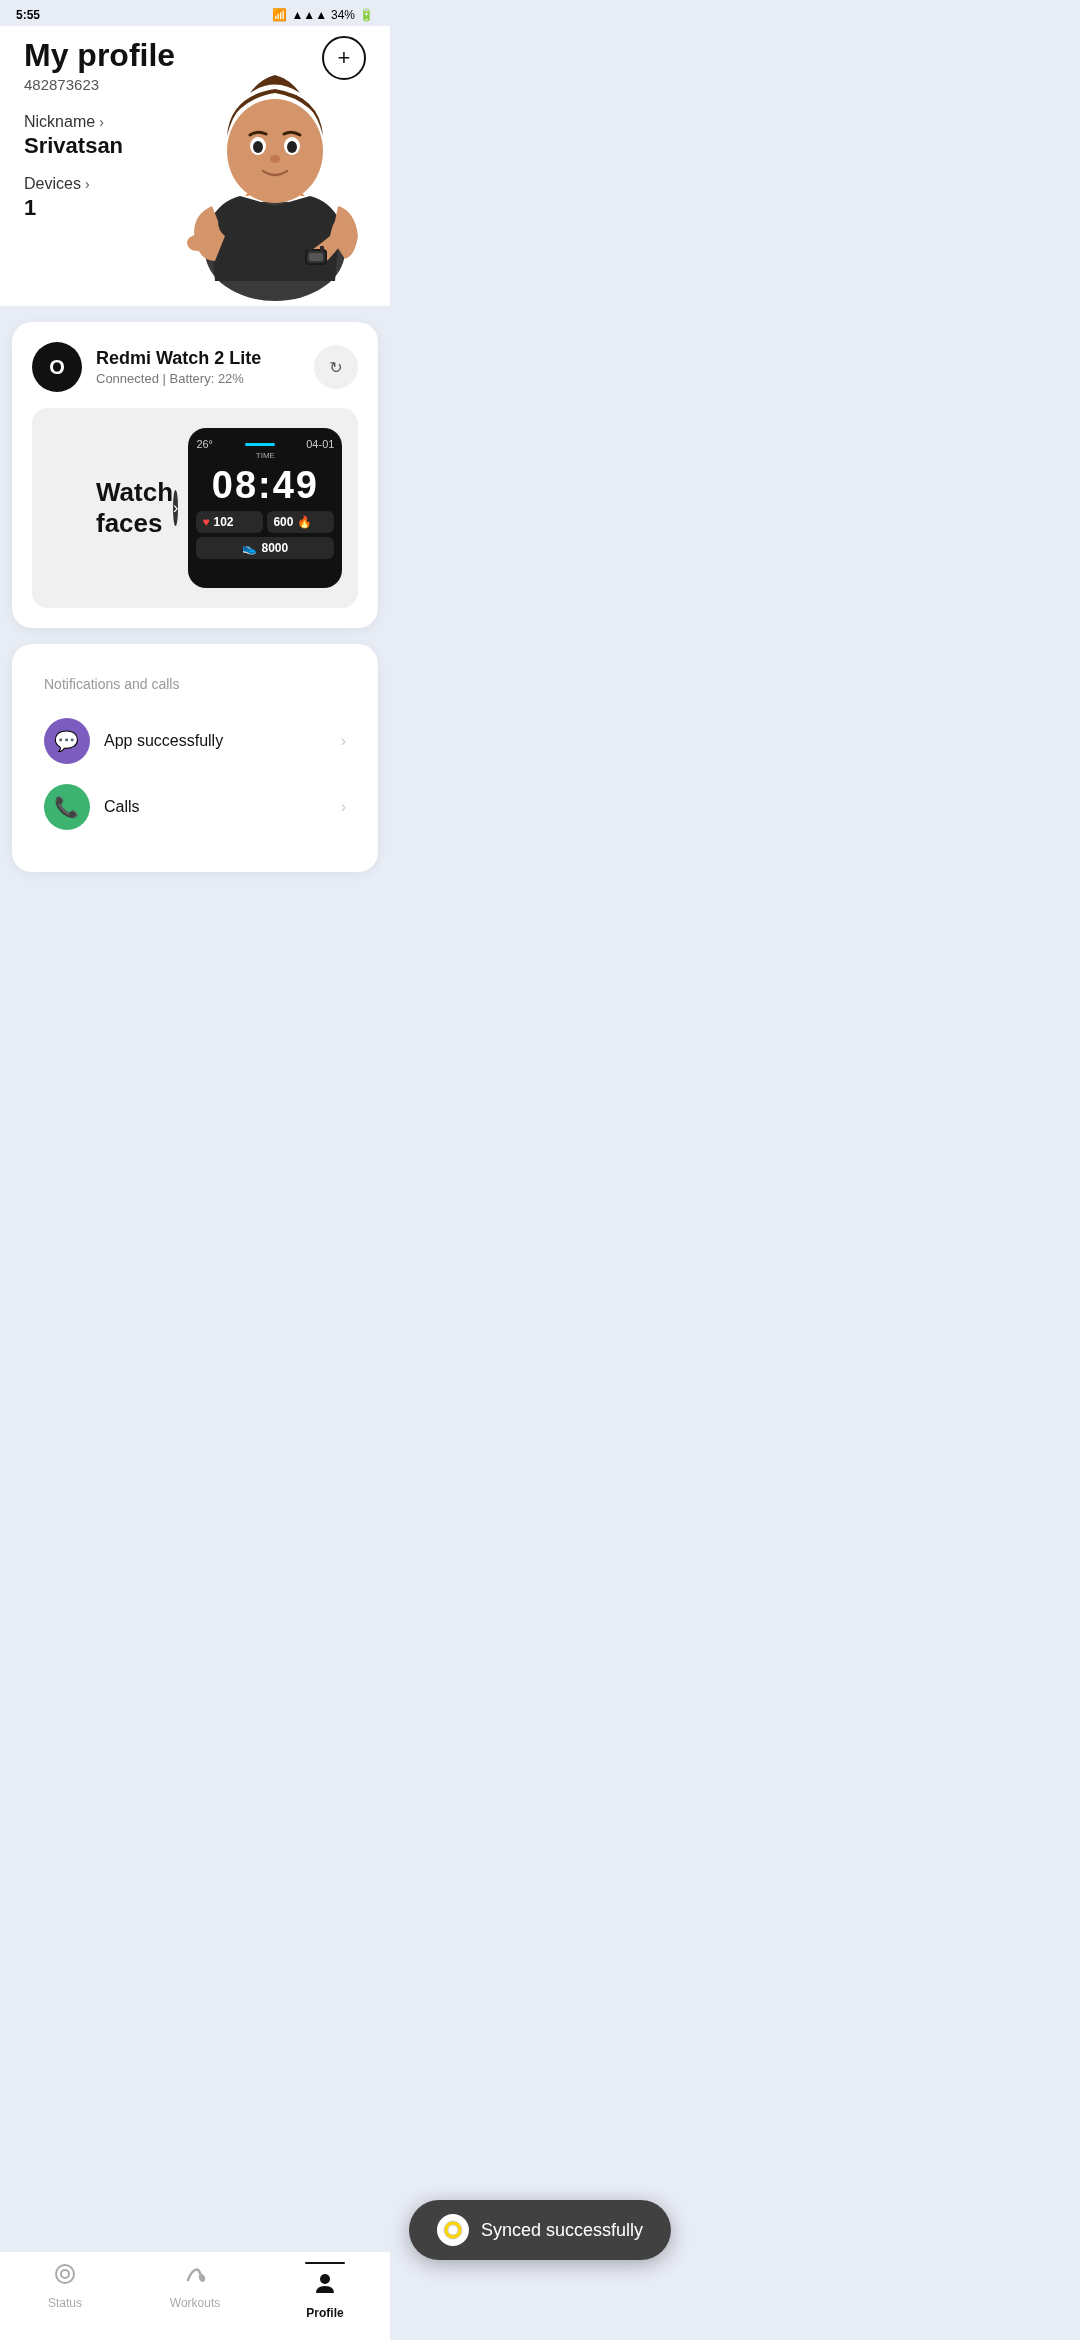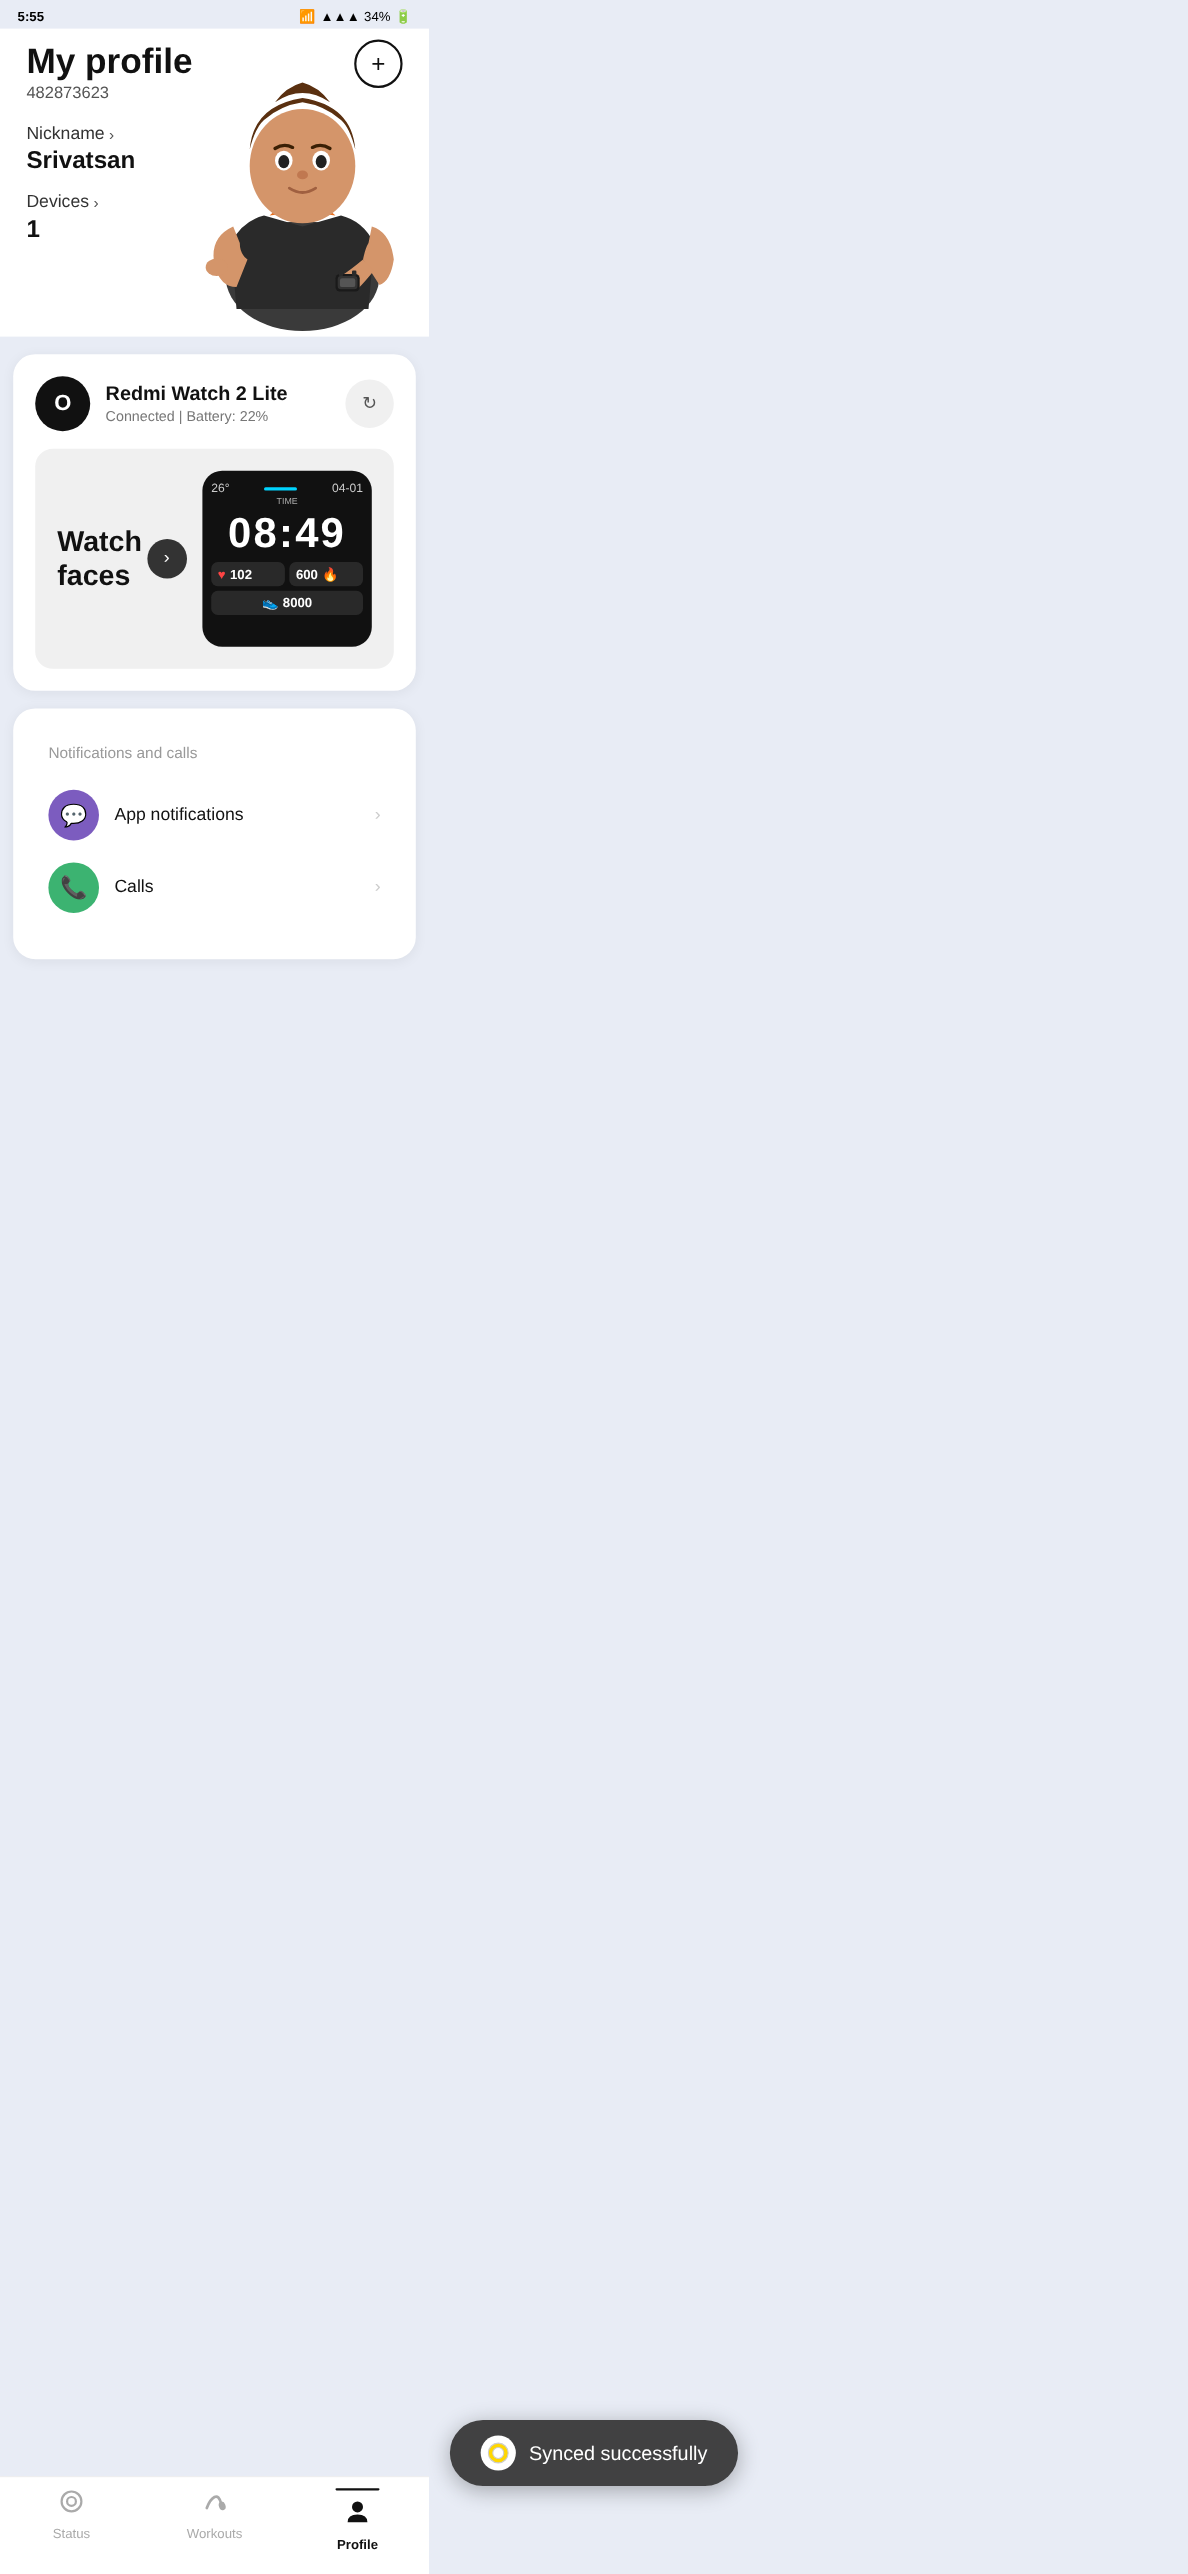--- a/index.html
+++ b/index.html
@@ -164,20 +164,21 @@
       display: flex;
       align-items: center;
       justify-content: space-between;
       min-height: 130px;
     }
     .watch-face-text {
       font-size: 26px;
       font-weight: 600;
       color: #111;
       line-height: 1.2;
+      margin-left: 44px;
     }
     .watch-face-arrow {
       width: 36px;
       height: 36px;
       background: #333;
       border-radius: 50%;
       display: flex;
       align-items: center;
       justify-content: center;
       color: #fff;
@@ -497,21 +498,21 @@
   </div>
 </div>
 
 <div class="notifications-section">
   <div class="section-label">Notifications and calls</div>
   <div class="notification-item">
     <div class="notif-left">
       <div class="notif-icon purple">
         <span>💬</span>
       </div>
-      <span class="notif-name">App notifications</span>
+      <span class="notif-name">App successfully</span>
     </div>
     <span class="notif-chevron">›</span>
   </div>
   <div class="notification-item">
     <div class="notif-left">
       <div class="notif-icon green">
         <span>📞</span>
       </div>
       <span class="notif-name">Calls</span>
     </div>

